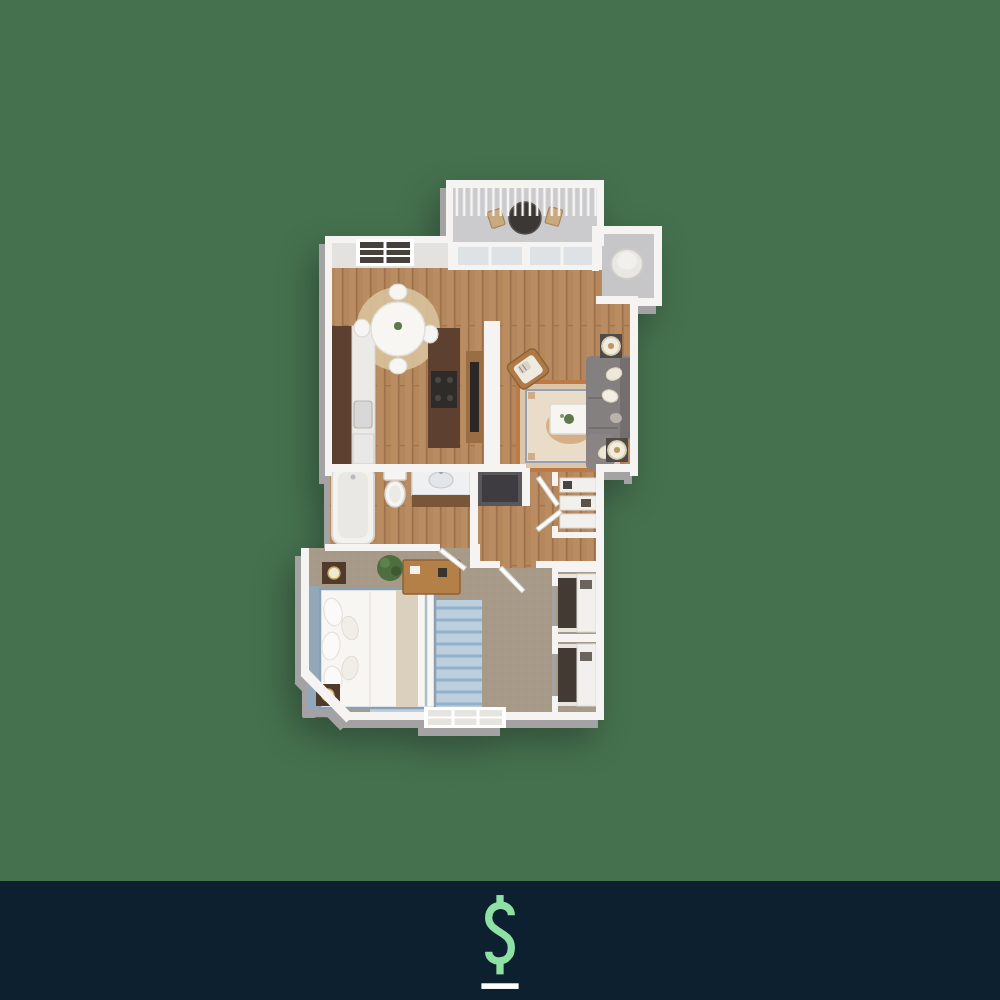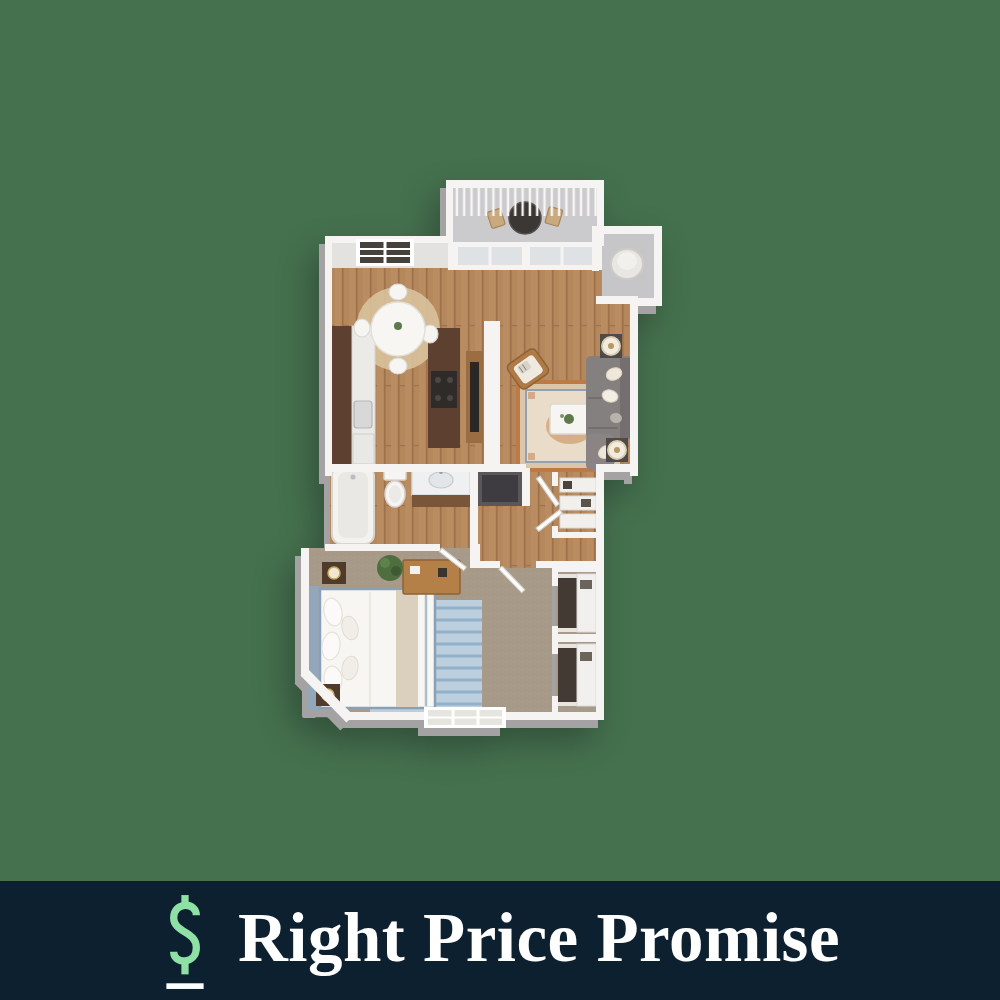--- a/index.html
+++ b/index.html
@@ -346,16 +346,15 @@
   </svg>
   </div>
 
   <div class="banner">
     <svg class="dollar-icon" viewBox="0 0 58 126" xmlns="http://www.w3.org/2000/svg">
       <path d="M43 30 C43 13 15 13 15 33 C15 52 43 49 43 70 C43 91 15 91 15 75" fill="none" stroke="#8ee0a4" stroke-width="9"></path>
       <line x1="29" y1="5" x2="29" y2="19" stroke="#8ee0a4" stroke-width="9"></line>
       <line x1="29" y1="86" x2="29" y2="103" stroke="#8ee0a4" stroke-width="9"></line>
       <rect x="6" y="114" width="46" height="7" fill="#ffffff"></rect>
     </svg>
-    <div class="banner-text">Right Price Promise</div>
   </div>
 
 </div>
 
 </body></html>

